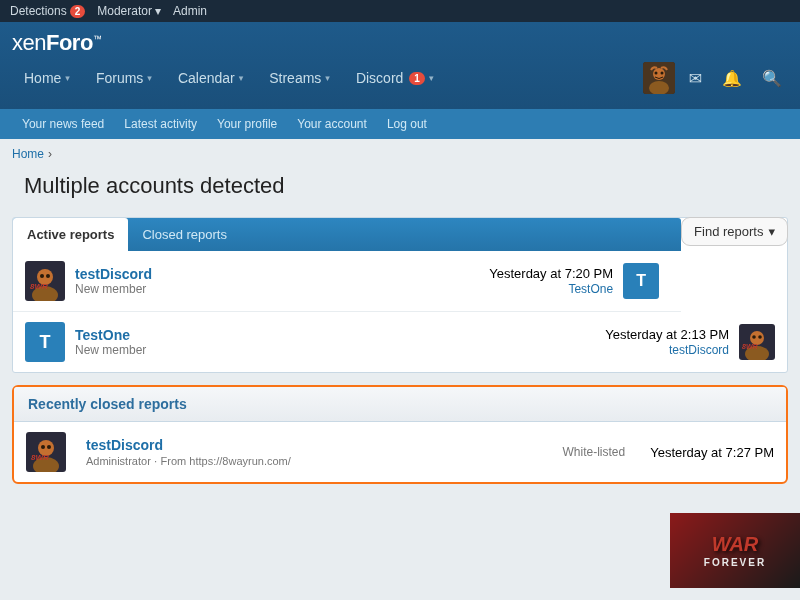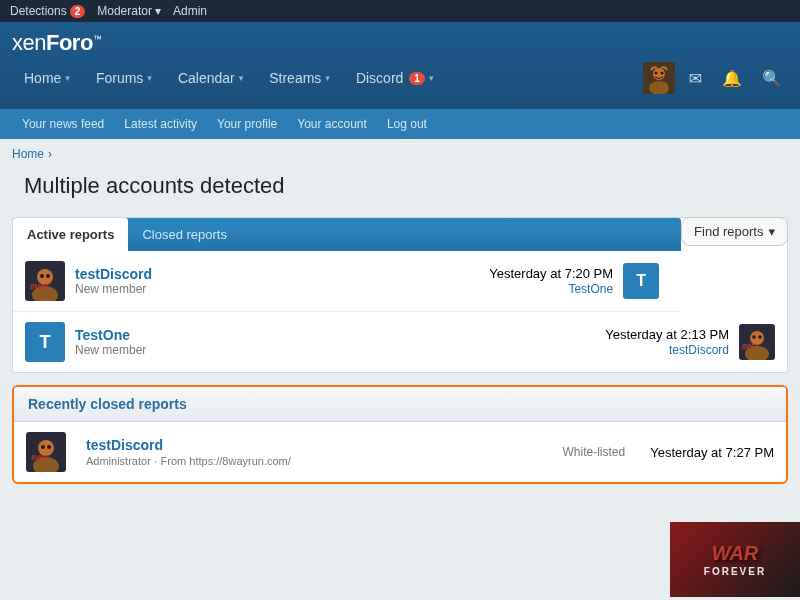--- a/index.html
+++ b/index.html
@@ -243,21 +243,21 @@
 
     .white-listed-badge {
       color: #777;
       font-size: 12px;
       margin-right: 15px;
     }
 
     
     .war-forever {
       position: absolute;
-      bottom: 3px;
+      bottom: 12px;
       right: 0;
       width: 130px;
       height: 75px;
       background: linear-gradient(135deg, #8b1a1a 0%, #1a1a1a 100%);
       display: flex;
       align-items: center;
       justify-content: center;
       cursor: pointer;
     }
     .war-forever-text {

